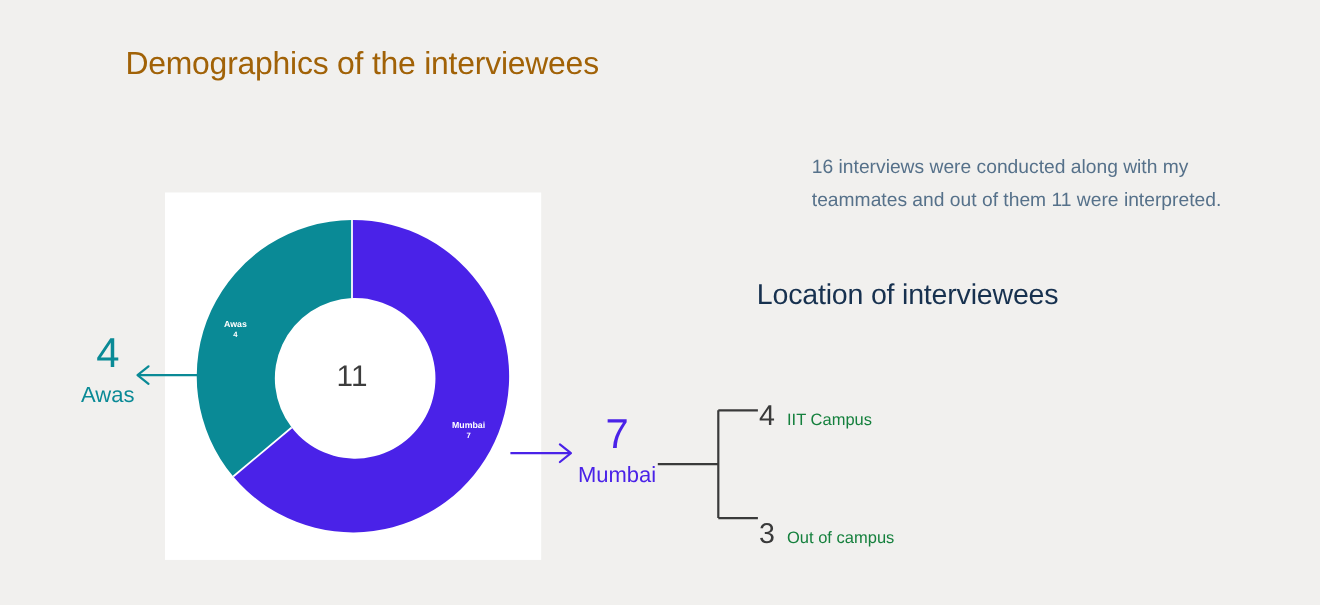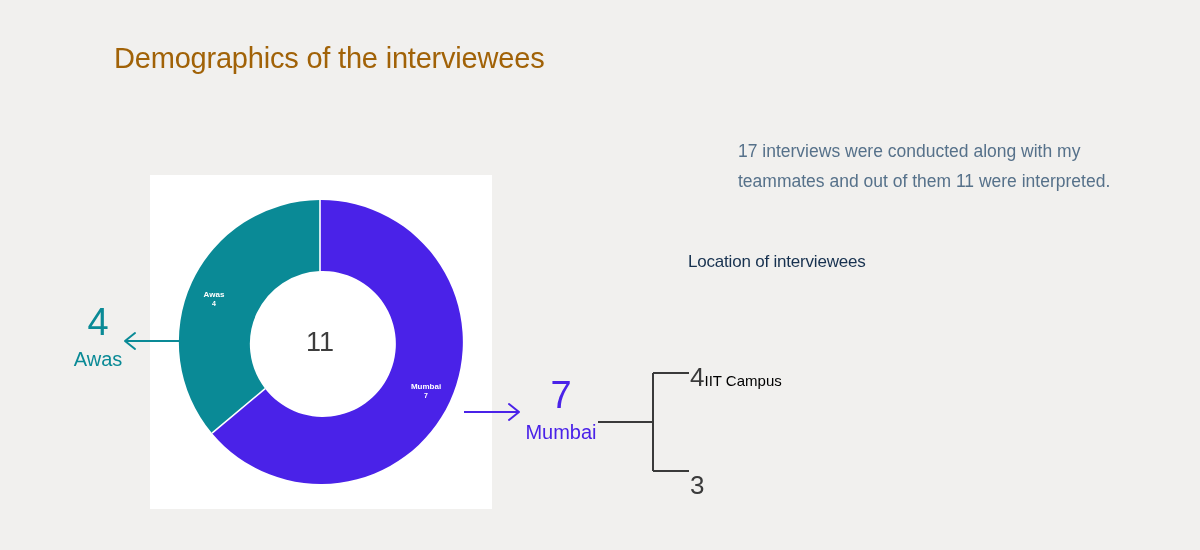--- a/index.html
+++ b/index.html
@@ -37,21 +37,21 @@
     width: 420px;
     font-size: 17.5px;
     line-height: 30px;
     color: #56718a;
     font-weight: 400;
   }
   #section-title {
     position: absolute;
     left: 688px;
     top: 252px;
-    font-size: 17px;
+    font-size: 26px;
     font-weight: 400;
     color: #17314f;
     letter-spacing: -0.2px;
     white-space: nowrap;
   }
 
   
   #chart-panel {
     position: absolute;
     left: 150px;
@@ -137,32 +137,33 @@
   #breakdown-row-1 { left: 690px; top: 470px; }
   .breakdown-value {
     font-size: 26px;
     font-weight: 400;
     color: #3a3a3a;
     line-height: 30px;
   }
   .breakdown-label {
     font-size: 15px;
     font-weight: 400;
-    color: #000000;
+    color: #15803d;
+    margin-left: 11px;
     line-height: 30px;
   }
 </style>
 </head>
 <body>
 
 <div class="stage">
 
   <div id="page-title">Demographics of the interviewees</div>
 
-  <div id="intro-paragraph">17 interviews were conducted along with my teammates and out of them 11 were interpreted.</div>
+  <div id="intro-paragraph">16 interviews were conducted along with my teammates and out of them 11 were interpreted.</div>
 
   <div id="section-title">Location of interviewees</div>
 
   <div id="chart-panel">
     <svg id="donut-svg" width="342" height="334" viewBox="0 0 342 334">
 
       <path d="M 170 25 A 142 142 0 1 1 62.03 258.22 L 115.14 213.64 A 73 73 0 1 0 170 96 Z" fill="#4a22e8"></path>
 
       <path d="M 62.03 258.22 A 142 142 0 0 1 170 25 L 170 96 A 73 73 0 0 0 115.14 213.64 Z" fill="#0a8a96"></path>
 
@@ -206,15 +207,16 @@
     <line x1="57" y1="106" x2="93" y2="106" stroke="#3a3a3a" stroke-width="2"></line>
   </svg>
 
   <div id="breakdown-row-0" class="breakdown-row">
     <span class="breakdown-value">4</span>
     <span class="breakdown-label">IIT Campus</span>
   </div>
 
   <div id="breakdown-row-1" class="breakdown-row">
     <span class="breakdown-value">3</span>
+    <span class="breakdown-label">Out of campus</span>
   </div>
 
 </div>
 
 </body></html>

